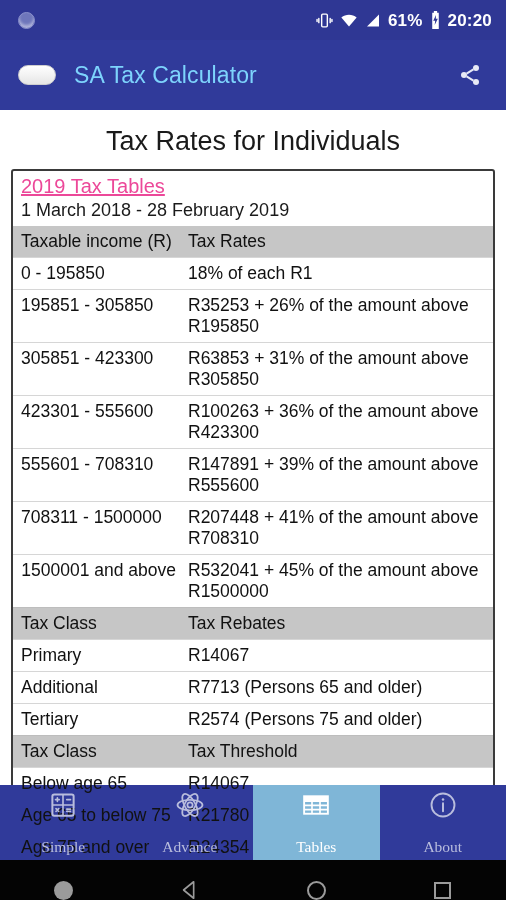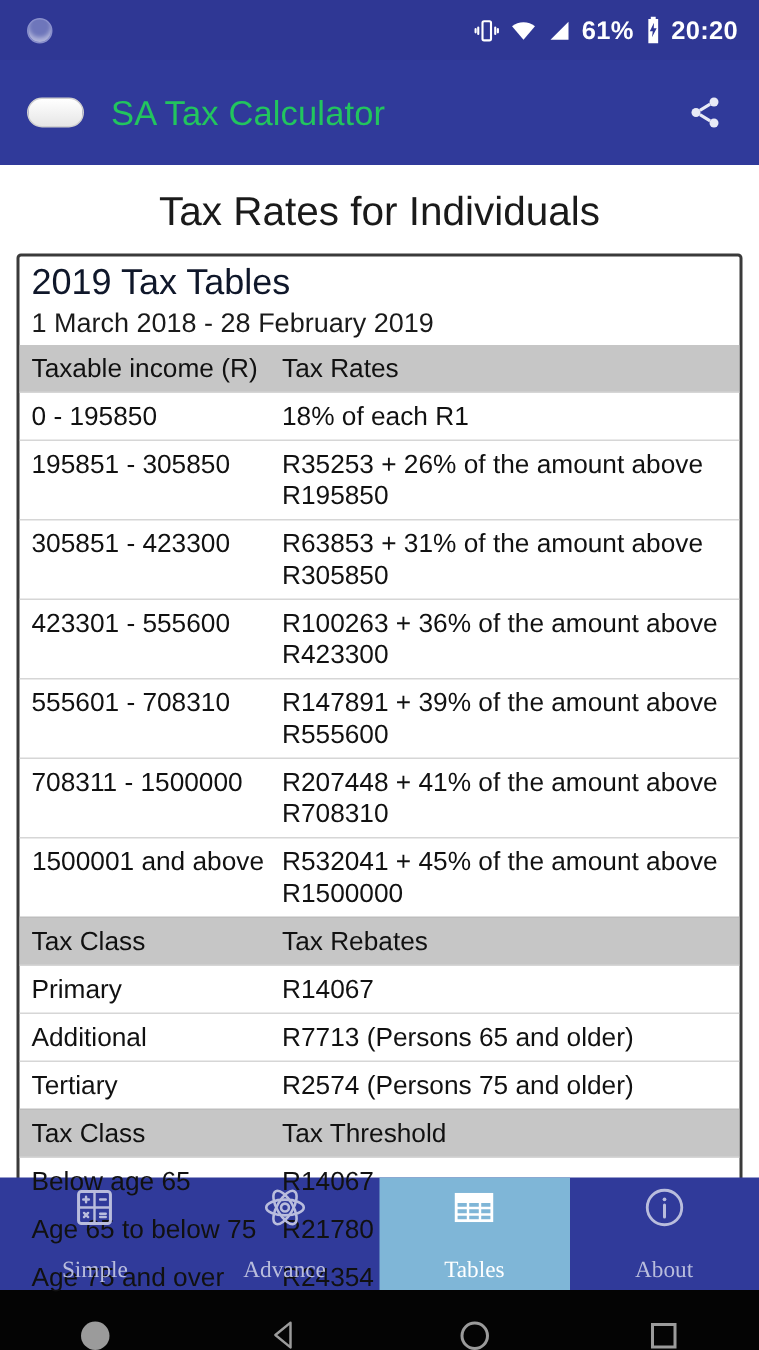--- a/index.html
+++ b/index.html
@@ -38,37 +38,37 @@
     display:flex; flex-direction:column; align-items:center; justify-content:center;
     line-height:1; overflow:hidden; flex:none;
   }
   .ai-sa{ font-size:15px; font-weight:bold; color:#111; letter-spacing:-.5px;
           text-shadow:1px 0 0 #1f8a33; }
   .ai-tax{ font-size:12px; font-weight:bold; color:#d21a1a; letter-spacing:-.3px;
            margin-top:17px; }
   .ai-bar{ width:26px; height:4px; margin-top:1px;
     background:linear-gradient(90deg,#000 0 20%,#1f8a33 20% 40%,#d21a1a 40% 60%,#1f4fa8 60% 80%,#f0c419 80% 100%); }
   .app-title{
-    color:#22c55e; font-size:23px; margin-left:18px; flex:1;
+    color:#7dd3fc; font-size:23px; margin-left:18px; flex:1;
     white-space:nowrap; letter-spacing:.1px;
   }
   .share-btn{ width:40px; height:40px; display:flex; align-items:center; justify-content:center;
               cursor:pointer; }
 
   
   .content{ height:675px; background:#ffffff; padding:0 8px; }
   .page-title{
     text-align:center; font-size:27px; color:#1a1a1a; font-weight:normal;
     padding:16px 0 12px;
   }
   .card{
     border:2px solid #3a3a3a; border-radius:3px; background:#ffffff;
     margin:0 3px; overflow:hidden;
   }
-  .card-title{ font-size:24px; color:#0f172a; padding:4px 0 2px 8px; line-height:1.15; }
+  .card-title{ font-size:20px; color:#ec4899; padding:4px 0 2px 8px; line-height:1.15;text-decoration:underline; }
   .card-sub{ font-size:18px; color:#1a1a1a; padding:0 0 5px 8px; line-height:1.15; }
 
   table.tax{ width:100%; border-collapse:collapse; table-layout:fixed; }
   table.tax td{
     font-size:17.5px; color:#111111; line-height:1.2;
     padding:5px 4px 5px 8px; vertical-align:top;
     border-top:1px solid #d6d6d6;
   }
   table.tax tr.hdr td{ background:#c6c6c6; font-size:17.5px; border-top:1px solid #bdbdbd;margin-top:17px; }
   table.tax tr.first td{ border-top:none; }

